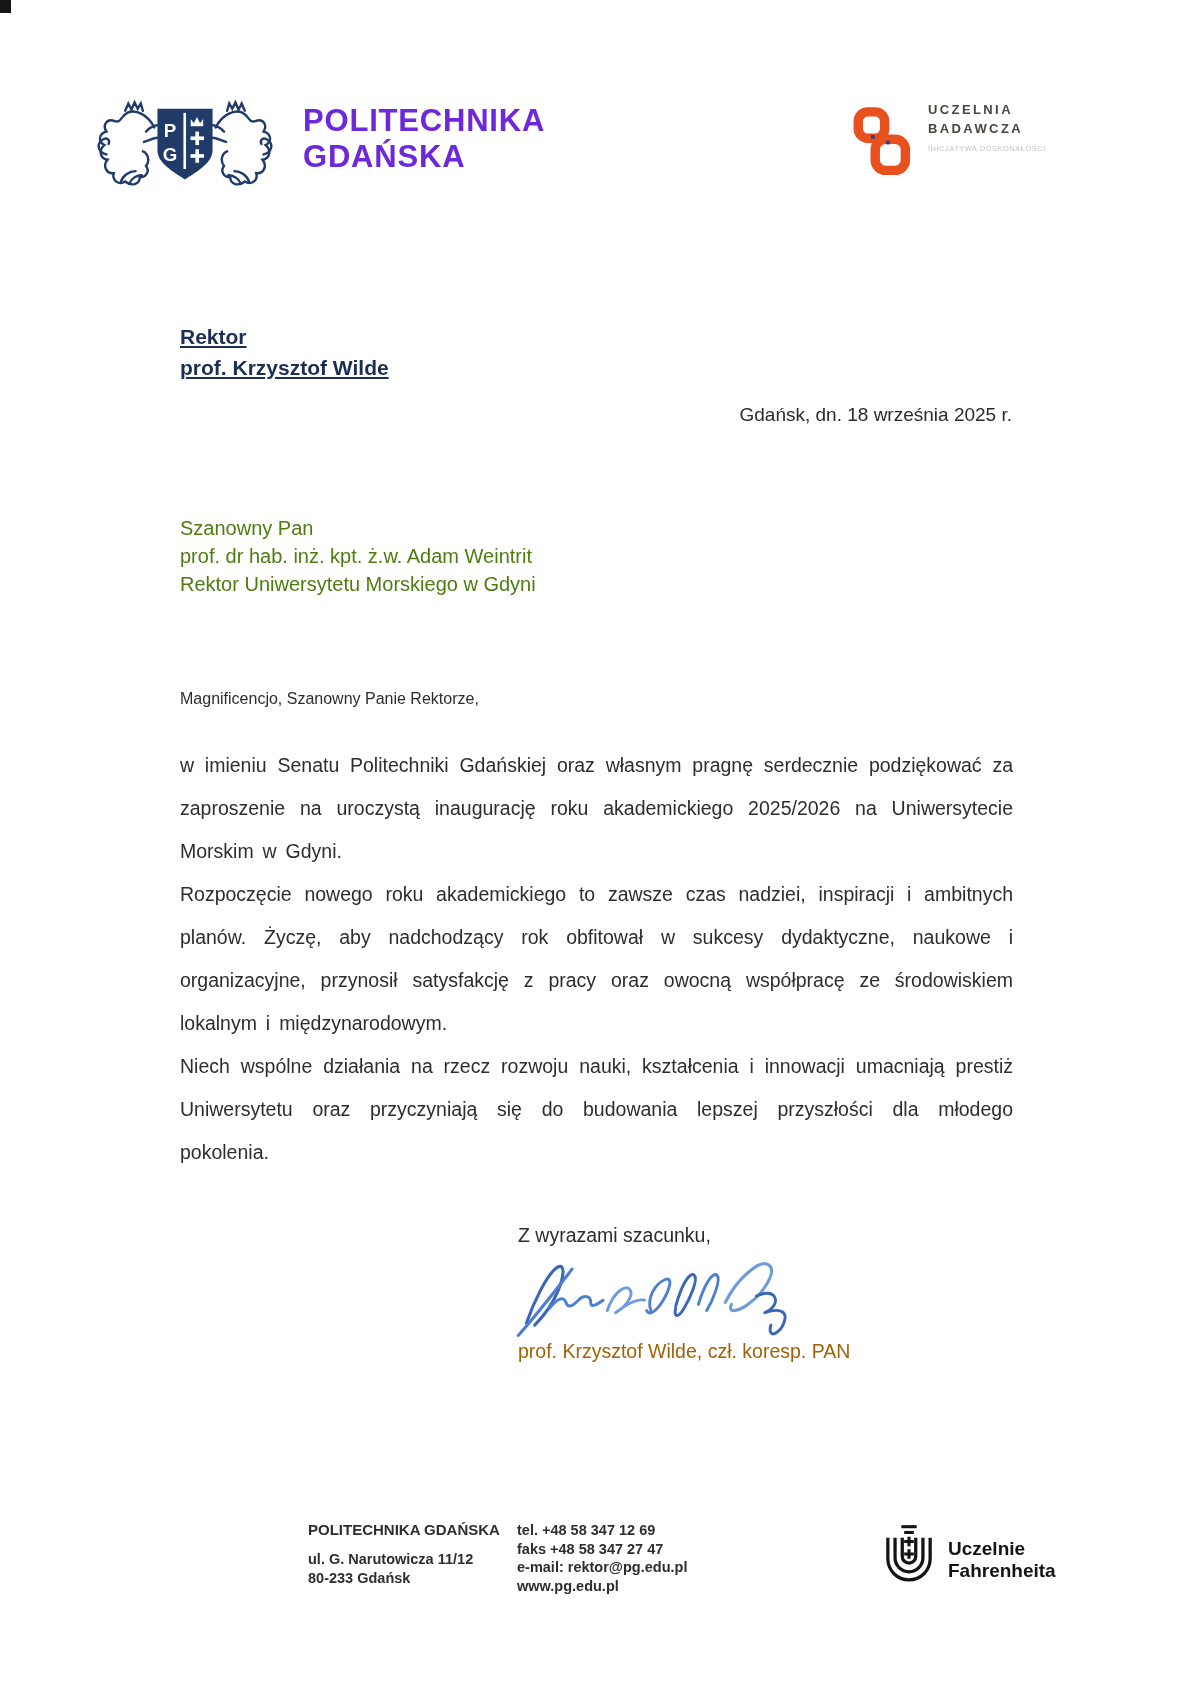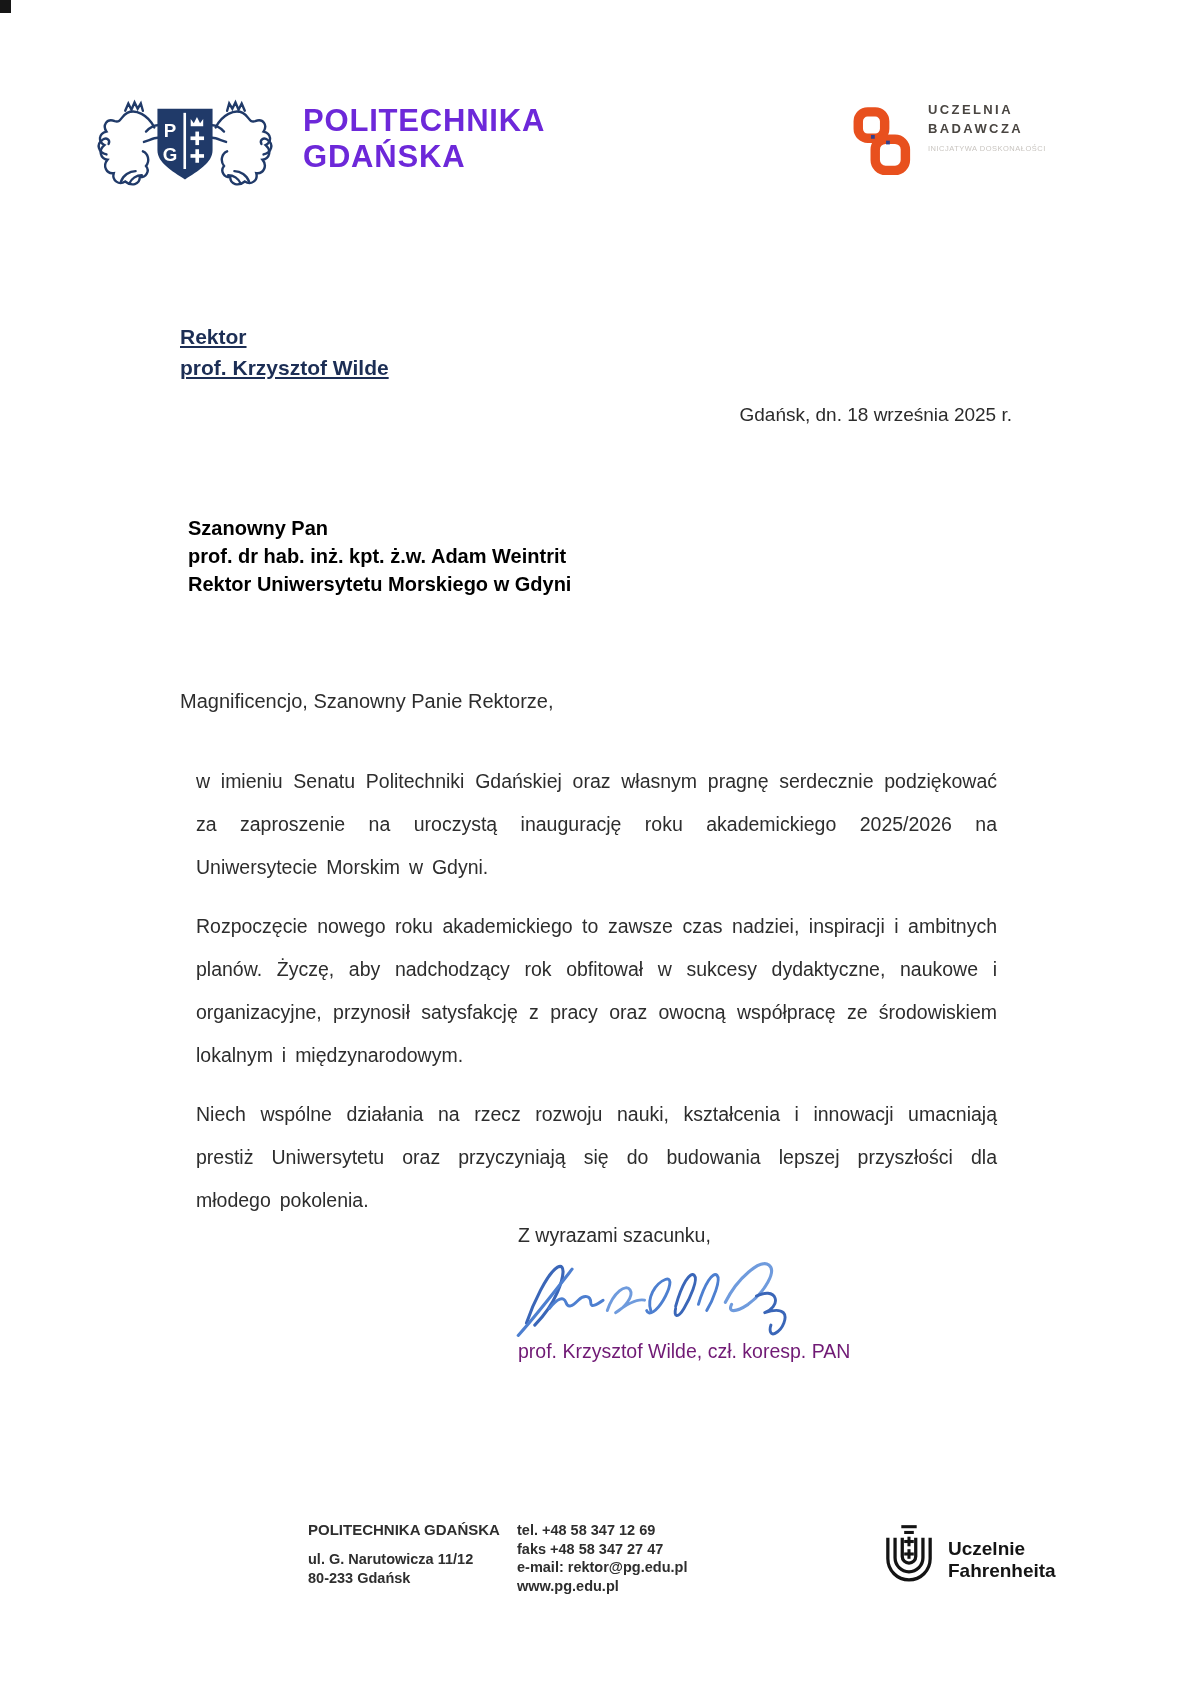--- a/index.html
+++ b/index.html
@@ -32,41 +32,41 @@
   
   .sender{
     position:absolute;left:180px;top:321px;
     font-size:21px;font-weight:700;color:#1c2e55;line-height:31px;text-decoration:underline;
   }
   .dateline{
     position:absolute;right:178px;top:404px;
     font-size:19px;color:#2b2b2b;
   }
   .recipient{
-    position:absolute;left:188px;top:514px;
-    font-size:20px;font-weight:700;color:#000000;line-height:28px;
+    position:absolute;left:180px;top:514px;
+    font-size:20px;font-weight:400;color:#4d7c0f;line-height:28px;
   }
   .greeting{
     position:absolute;left:180px;top:690px;
-    font-size:20px;color:#2d2d2d;
+    font-size:16px;color:#2d2d2d;
   }
   .body-text{
     position:absolute;left:180px;top:744px;width:833px;
     font-size:19.5px;line-height:43px;color:#2d2d2d;
     text-align:justify;word-spacing:0.18em;
   }
-  .body-text p{margin:16px;padding:0;}
+  .body-text p{margin:0;padding:0;}
   .closing{
     position:absolute;left:518px;top:1224px;
     font-size:19.5px;color:#2d2d2d;
   }
   .signature{position:absolute;left:512px;top:1242px;}
   .sig-name{
     position:absolute;left:518px;top:1340px;
-    font-size:19.5px;color:#701a75;
+    font-size:19.5px;color:#a16207;
   }
   
   .f-col1{position:absolute;left:308px;top:1521px;color:#2e2e2e;}
   .f-inst{font-size:15px;font-weight:700;}
   .f-addr{margin-top:12px;font-size:14.5px;font-weight:700;line-height:19px;}
   .f-col2{
     position:absolute;left:517px;top:1521px;
     font-size:14.5px;font-weight:700;color:#2e2e2e;line-height:18.5px;
   }
   .f-logo{position:absolute;left:884px;top:1524px;display:flex;}

